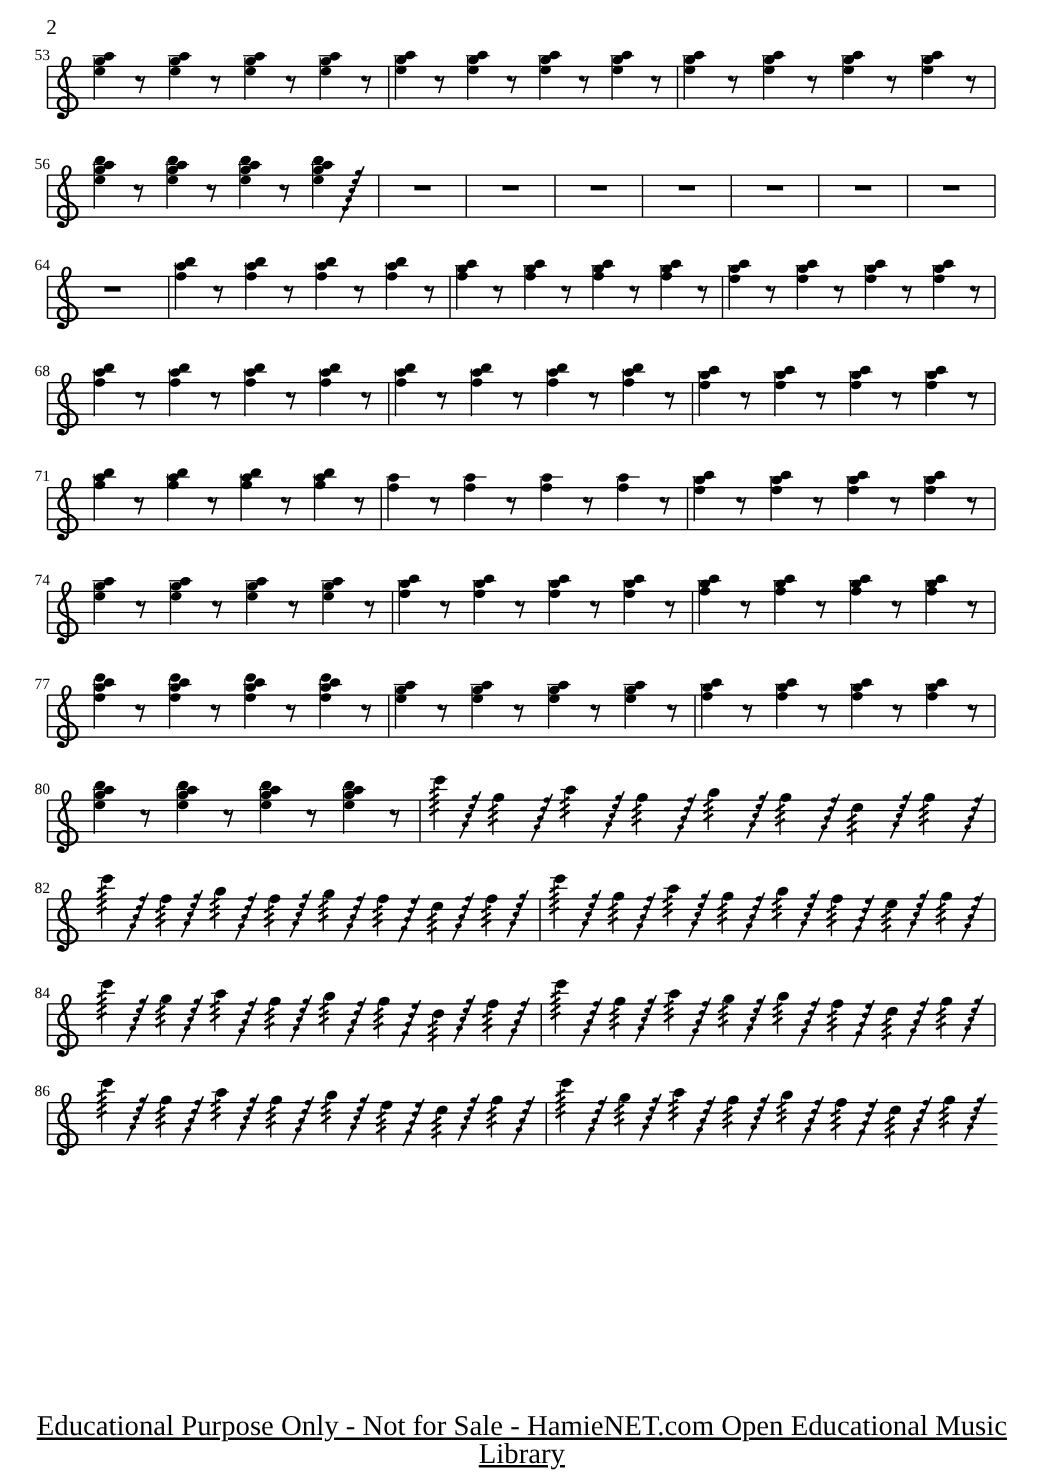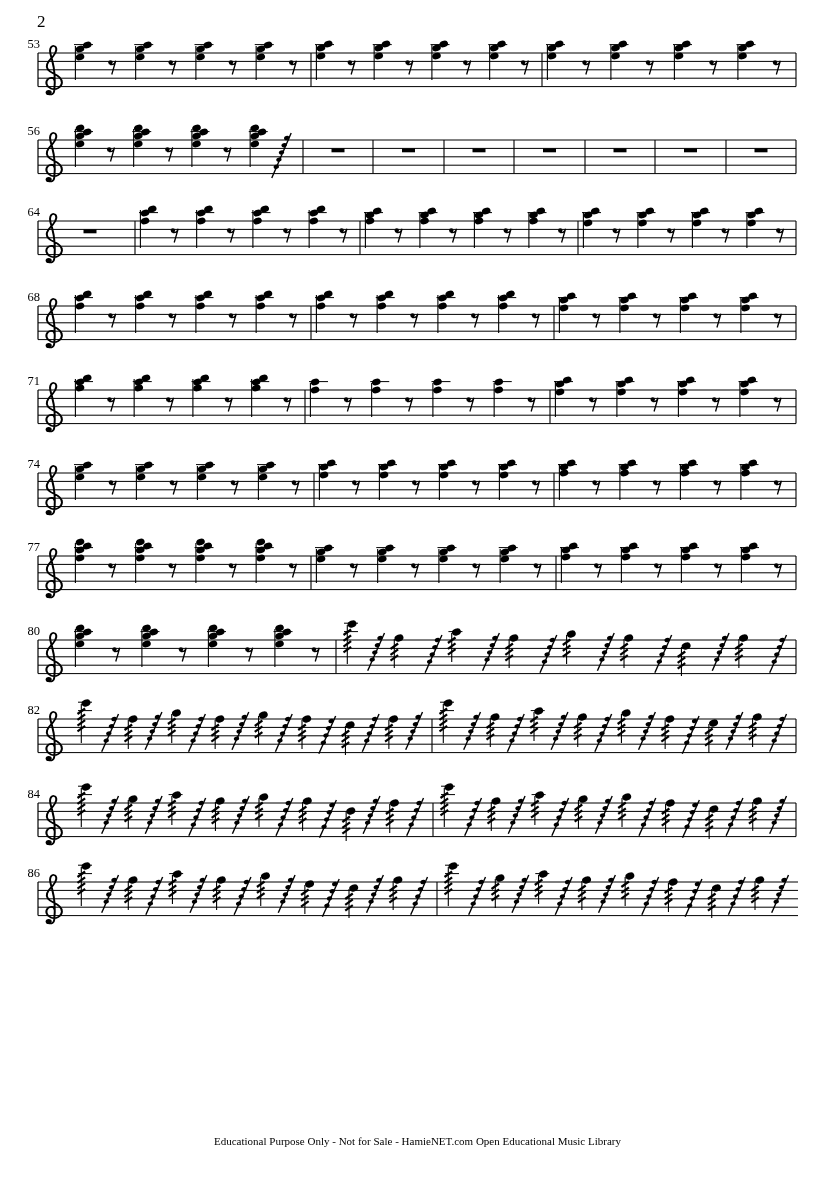--- a/index.html
+++ b/index.html
@@ -1,19 +1,19 @@
 <!DOCTYPE html>
 <html><head>
 <meta charset="utf-8">
 <style>
   html,body{margin:0;padding:0;background:#ffffff;}
   .sheet{position:relative;width:835px;height:1181px;background:#ffffff;overflow:hidden;
          font-family:"Liberation Serif", serif;color:#000;}
   .page-number{position:absolute;left:37px;top:12px;font-size:17px;line-height:20px;}
-  .footer{position:absolute;left:0;right:0;top:1130px;text-align:center;font-size:11px;line-height:22px;}
+  .footer{position:absolute;left:0;right:0;top:1130px;text-align:center;font-size:23px;line-height:22px;text-decoration:underline;}
   svg.score{position:absolute;left:0;top:0;}
 </style>
 </head>
 <body>
 
 <div class="sheet">
   <div class="page-number">2</div>
   <svg class="score" width="835" height="1181" viewBox="0 0 835 1181" aria-hidden="true">
       <g>
         <line x1="38" y1="53" x2="796" y2="53" stroke="#000000" stroke-width="1"></line>

